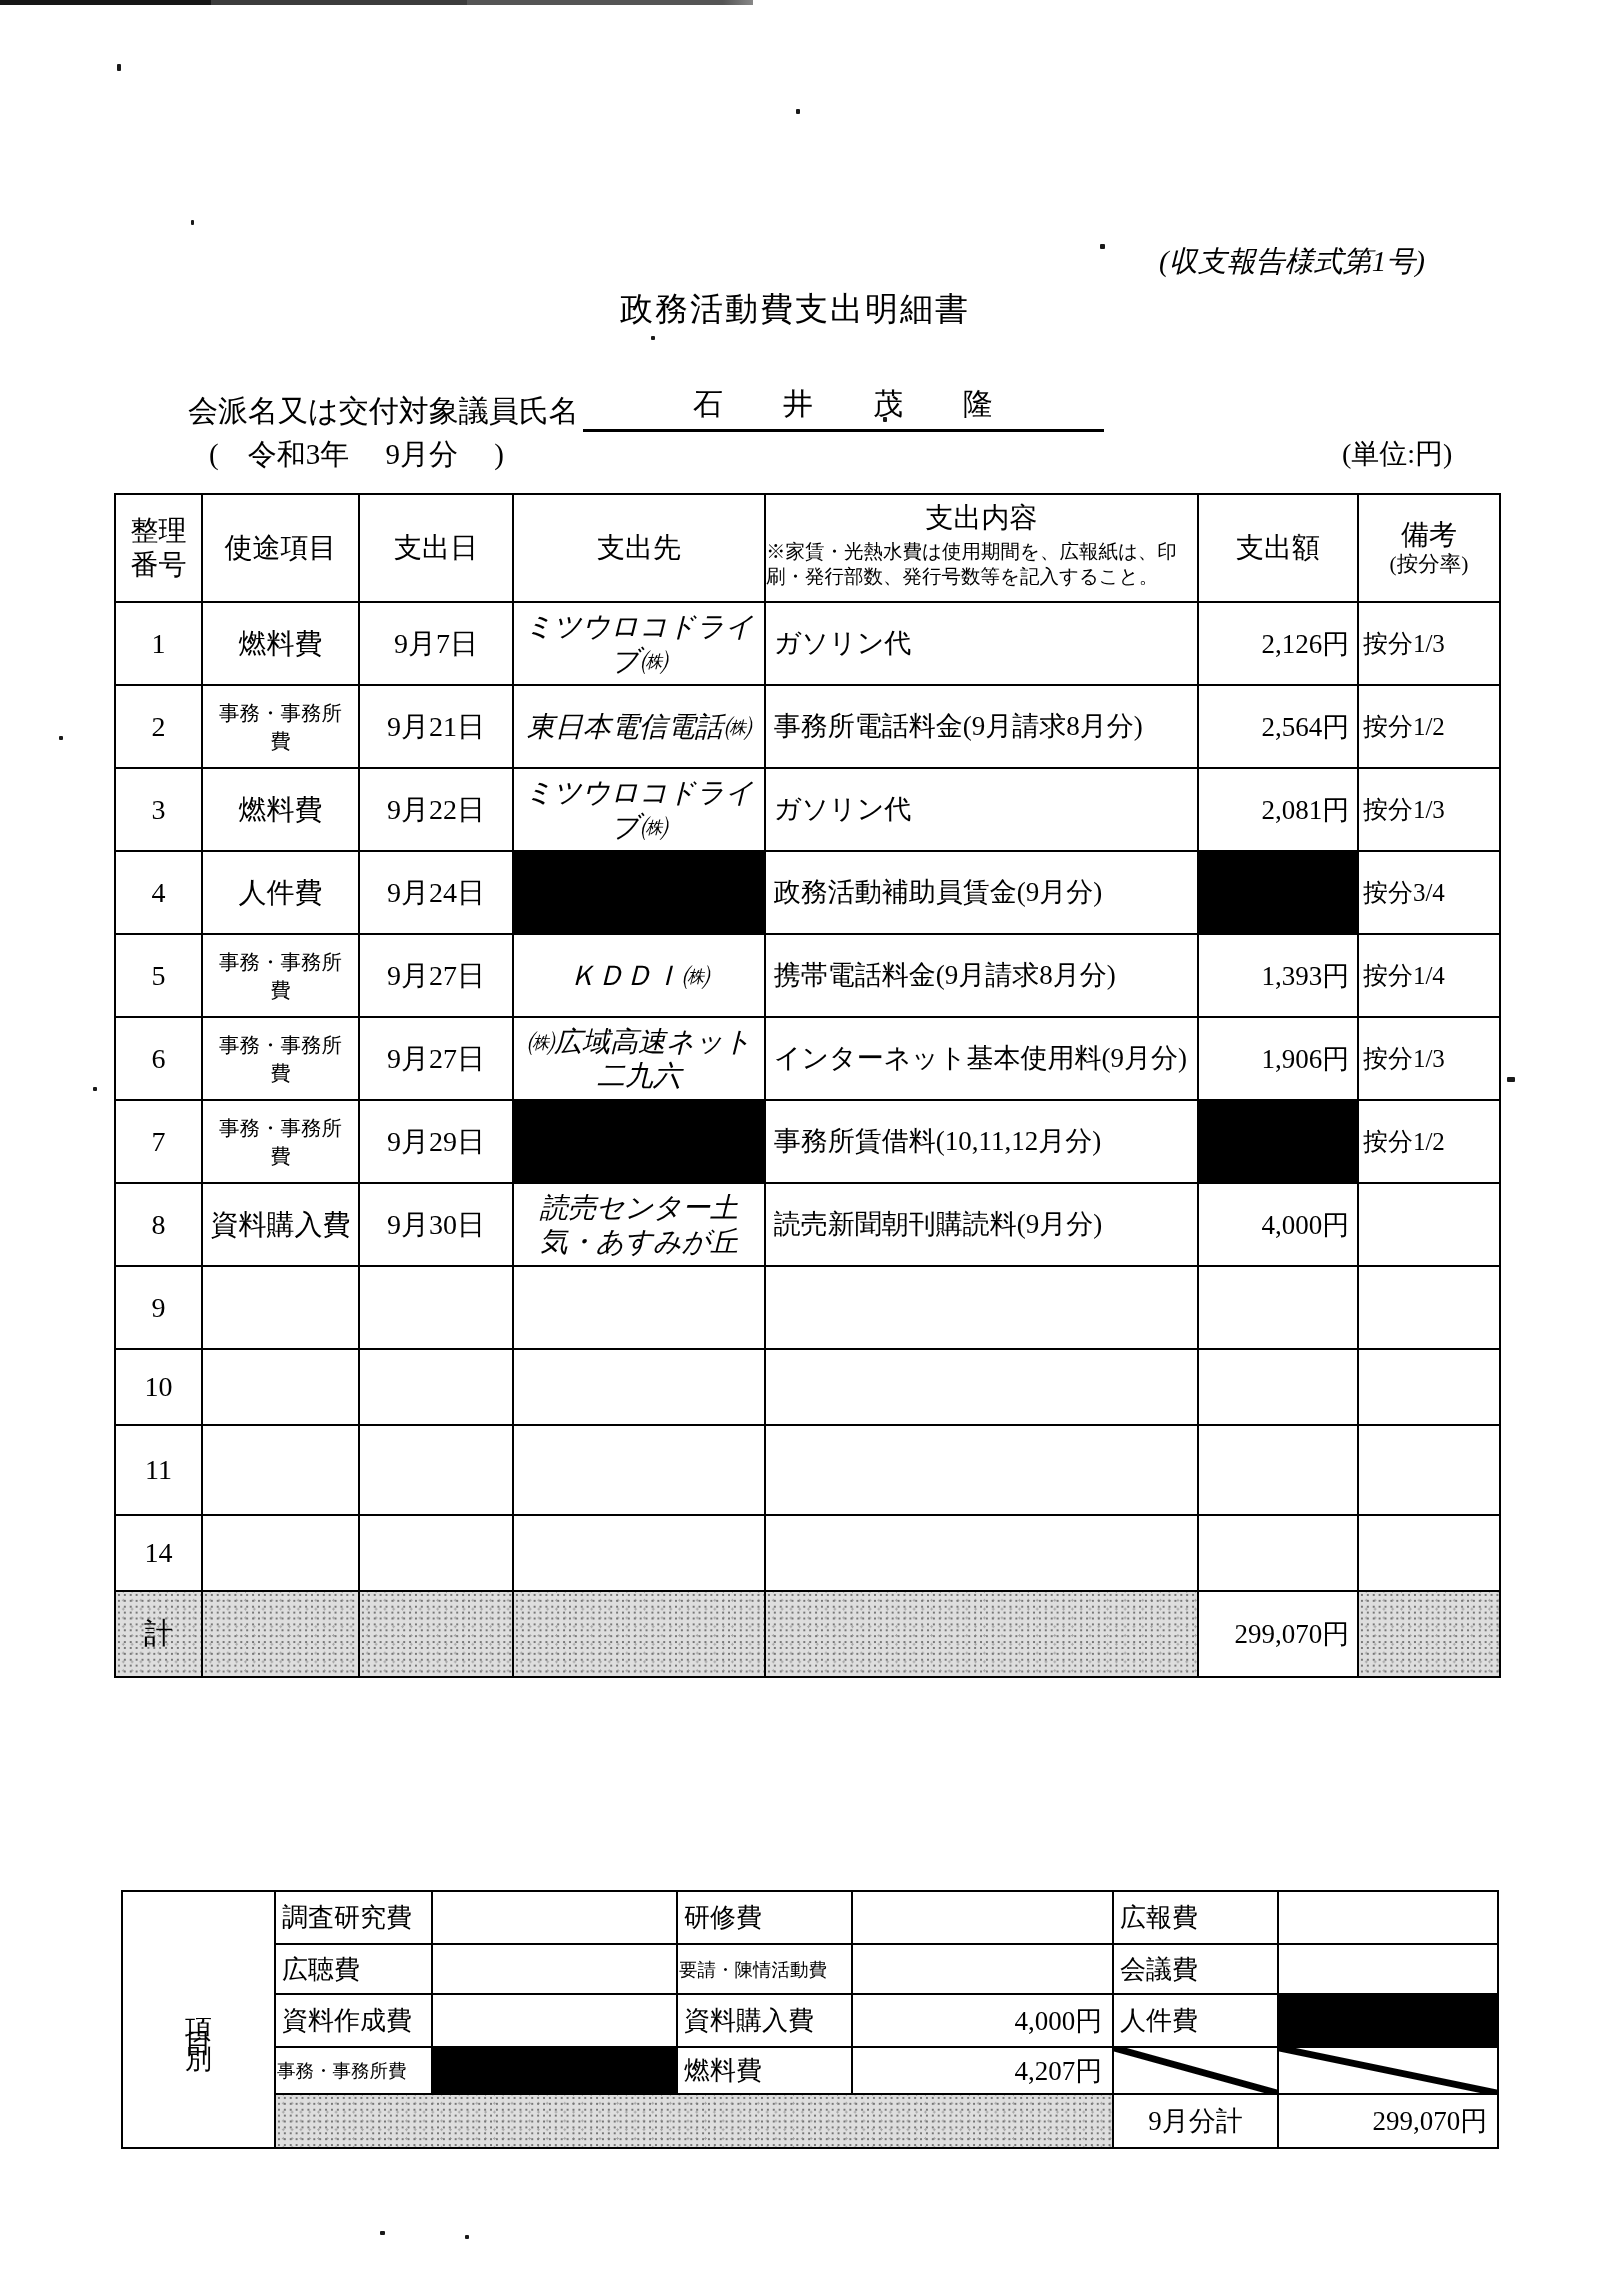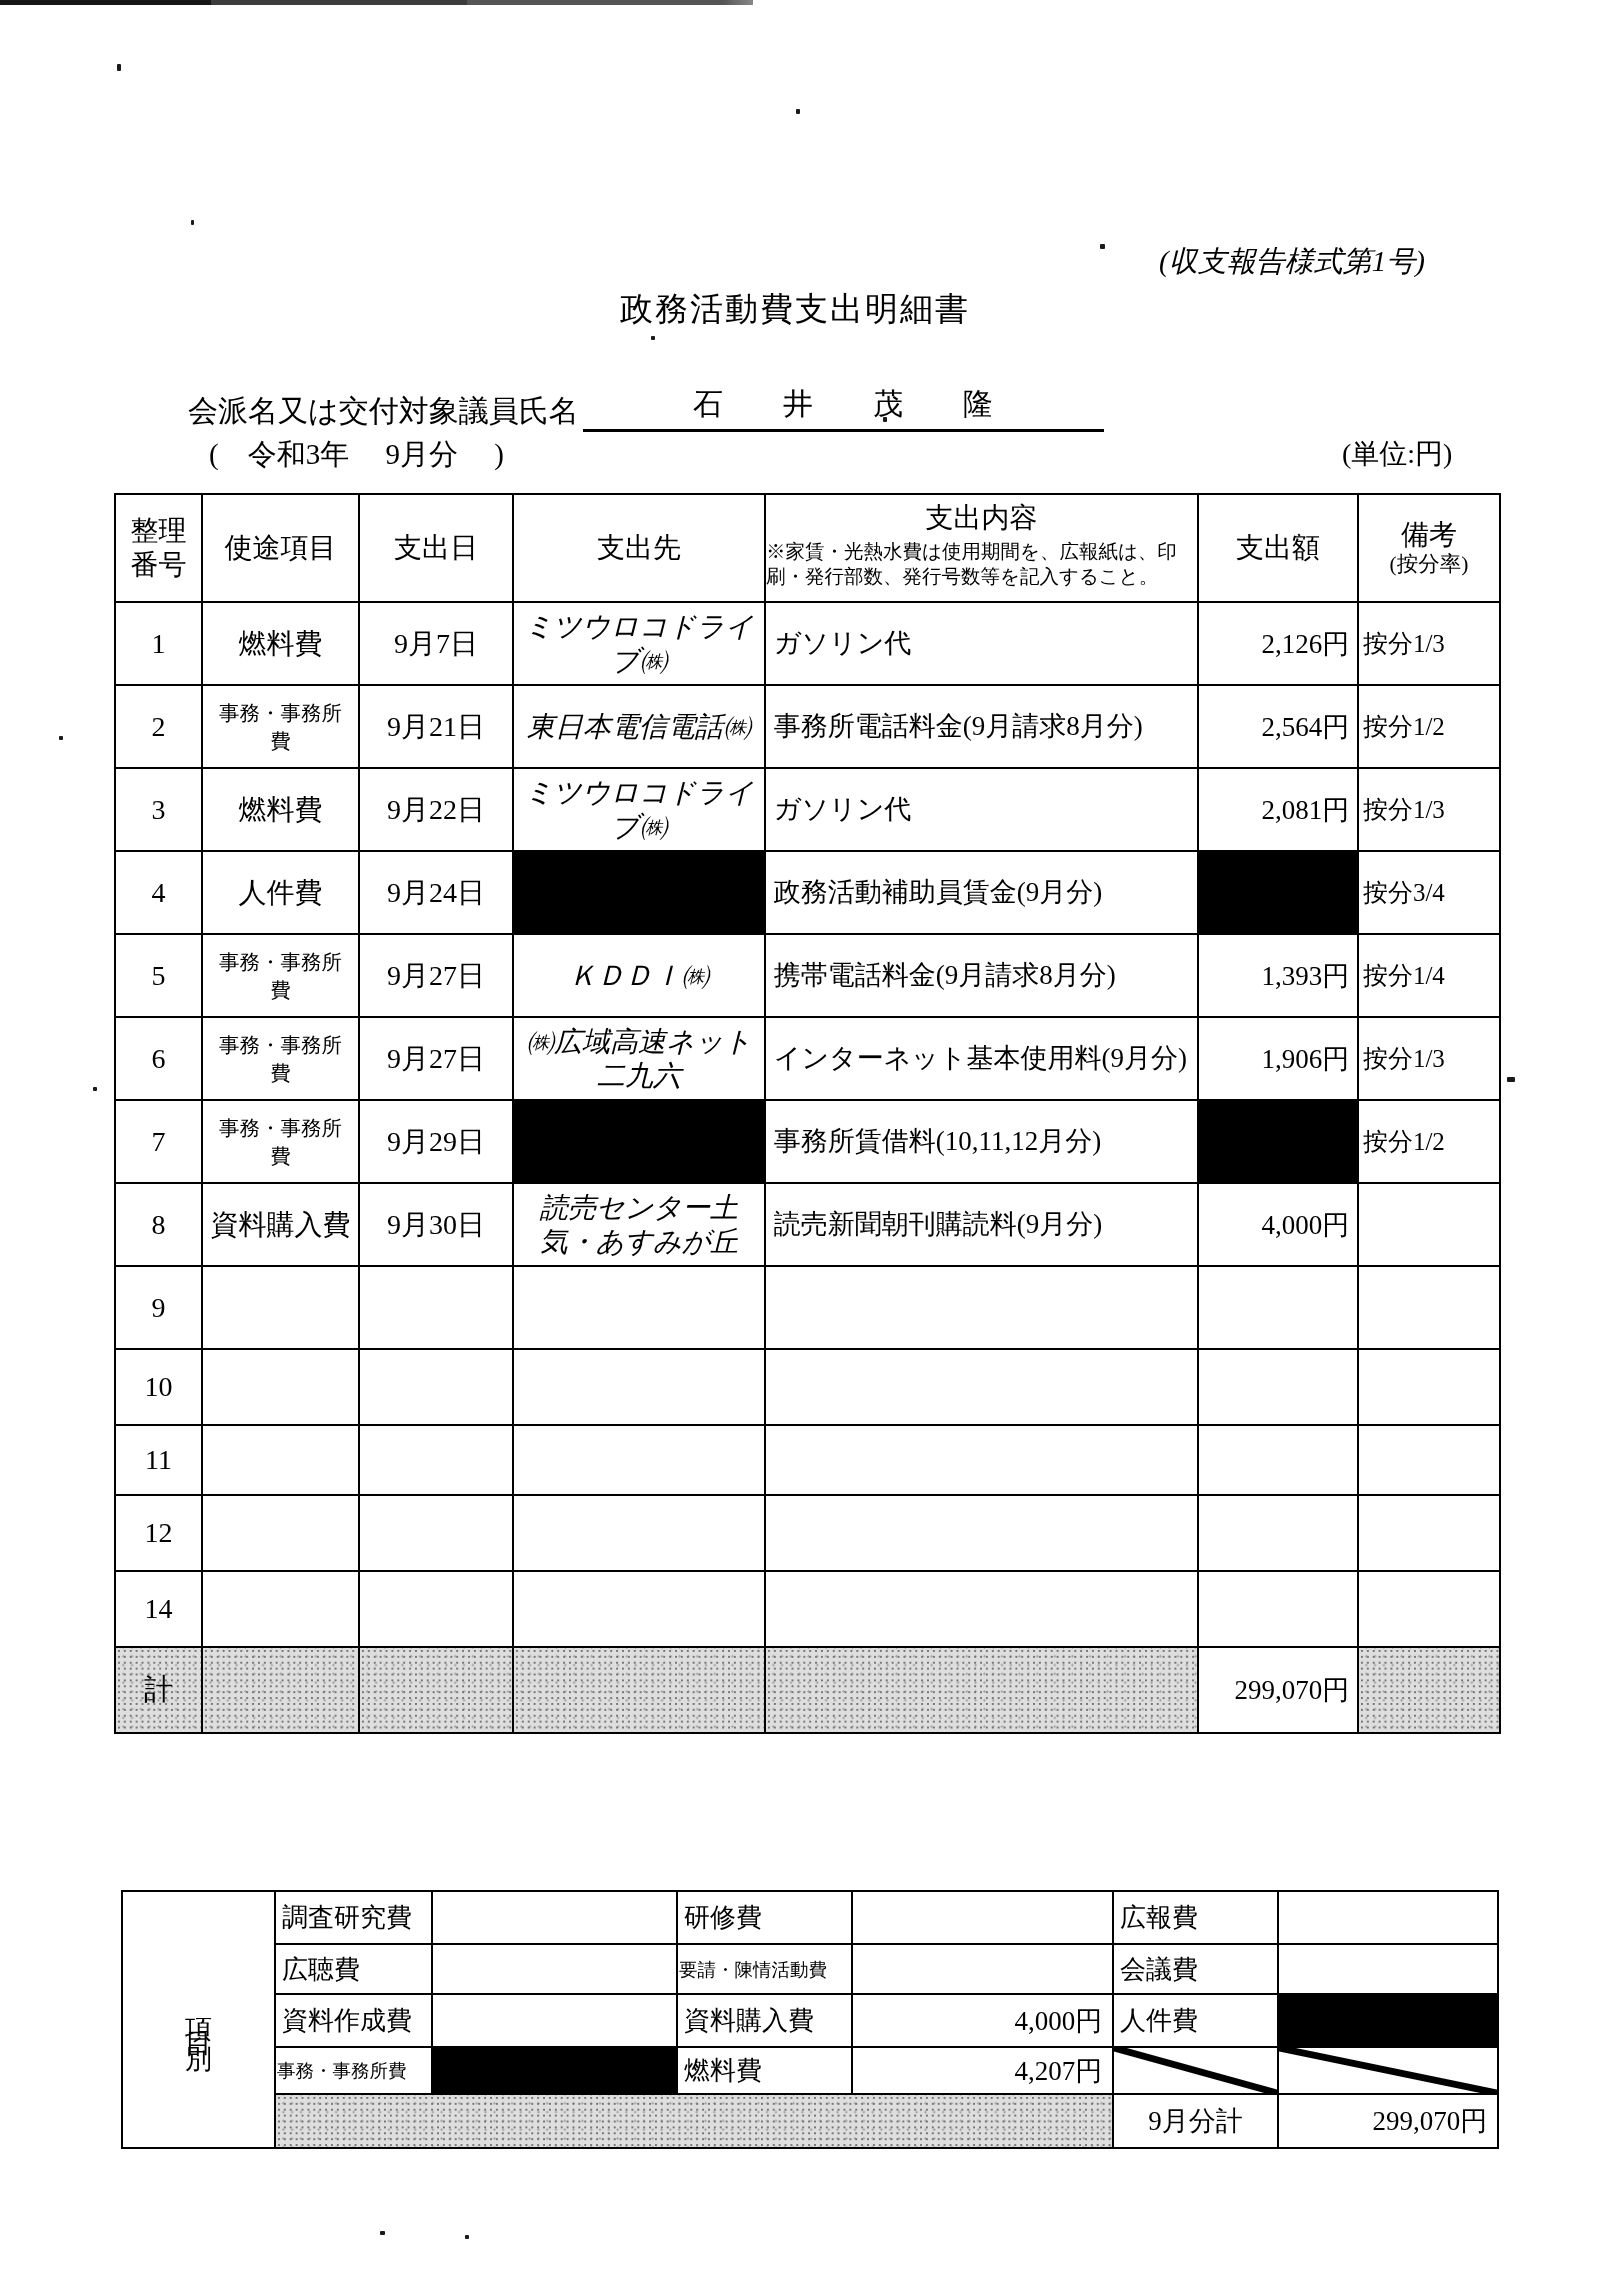--- a/index.html
+++ b/index.html
@@ -225,39 +225,30 @@
     <tr style="height:76px">
       <td class="tc">10</td>
       <td class="tc"></td>
       <td class="tc"></td>
       <td class="payee"></td>
       <td class="detail"></td>
       <td class="amount"></td>
       <td class="note"></td>
     </tr>
 
-    <tr style="height:70px">
+    <tr style="height:90px">
       <td class="tc">11</td>
       <td class="tc"></td>
       <td class="tc"></td>
       <td class="payee"></td>
       <td class="detail"></td>
       <td class="amount"></td>
       <td class="note"></td>
     </tr>
 
-    <tr style="height:76px">
-      <td class="tc">12</td>
-      <td class="tc"></td>
-      <td class="tc"></td>
-      <td class="payee"></td>
-      <td class="detail"></td>
-      <td class="amount"></td>
-      <td class="note"></td>
-    </tr>
 
 
     <tr style="height:76px">
       <td class="tc">14</td>
       <td class="tc"></td>
       <td class="tc"></td>
       <td class="payee"></td>
       <td class="detail"></td>
       <td class="amount"></td>
       <td class="note"></td>

